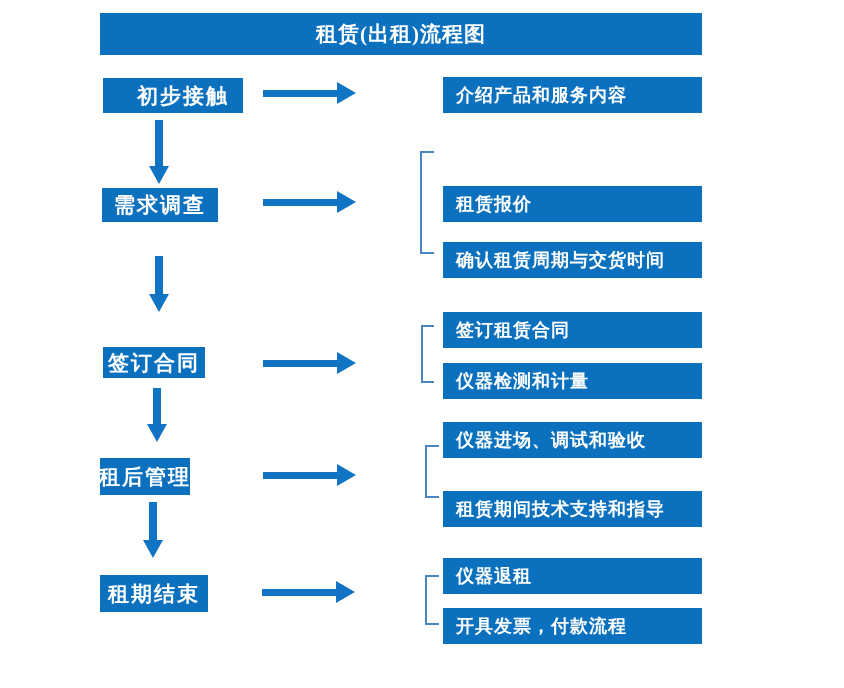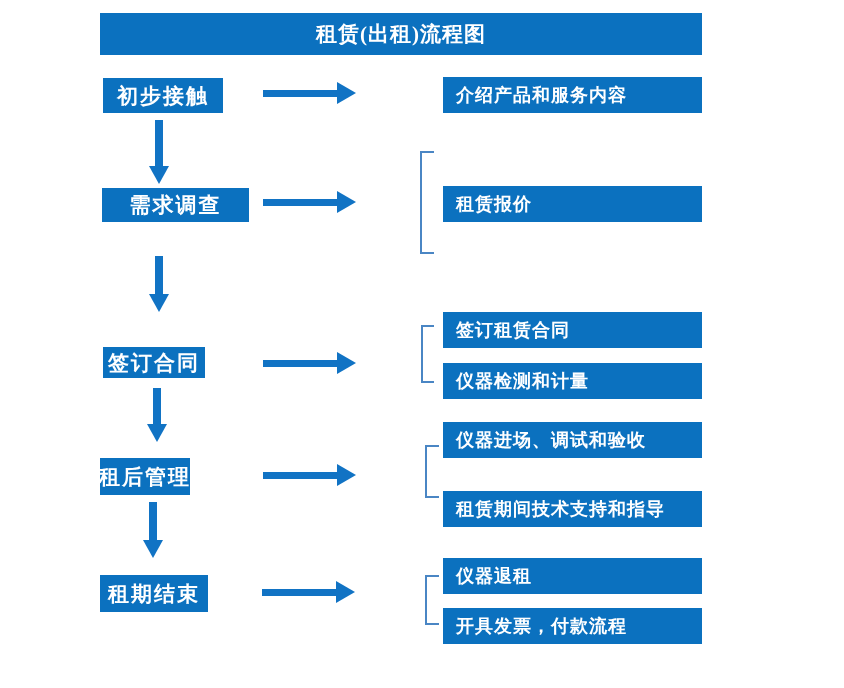--- a/index.html
+++ b/index.html
@@ -59,22 +59,22 @@
   }
   
   .bracket{
     position:absolute;
     border-left:2px solid var(--bracket);
     border-top:2px solid var(--bracket);
     border-bottom:2px solid var(--bracket);
     box-sizing:border-box;
   }
   
-  #stage-0{left:103px;top:78px;width:120px;height:35px;}
-  #stage-1{left:102px;top:188px;width:147px;height:34px;}
+  #stage-0{left:103px;top:78px;width:120px;height:35px;padding-left:20px;}
+  #stage-1{left:102px;top:188px;width:116px;height:34px;}
   #stage-2{left:103px;top:347px;width:102px;height:31px;}
   #stage-3{left:100px;top:458px;width:90px;height:37px;}
   #stage-4{left:100px;top:575px;width:108px;height:37px;}
 
   #out-0{top:77px;}
   #out-1{top:133px;}
   #out-2{top:186px;}
   #out-3{top:242px;}
   #out-4{top:312px;}
   #out-5{top:363px;}
@@ -123,20 +123,23 @@
   <div id="stage-4" class="stage-box">
     <span>租期结束</span>
   </div>
 
   <div id="out-0" class="output-box">
     <span>介绍产品和服务内容</span>
   </div>
   <div id="out-2" class="output-box">
     <span>租赁报价</span>
   </div>
+  <div id="out-3" class="output-box">
+    <span>确认租赁周期与交货时间</span>
+  </div>
   <div id="out-4" class="output-box">
     <span>签订租赁合同</span>
   </div>
   <div id="out-5" class="output-box">
     <span>仪器检测和计量</span>
   </div>
   <div id="out-6" class="output-box">
     <span>仪器进场、调试和验收</span>
   </div>
   <div id="out-7" class="output-box">

